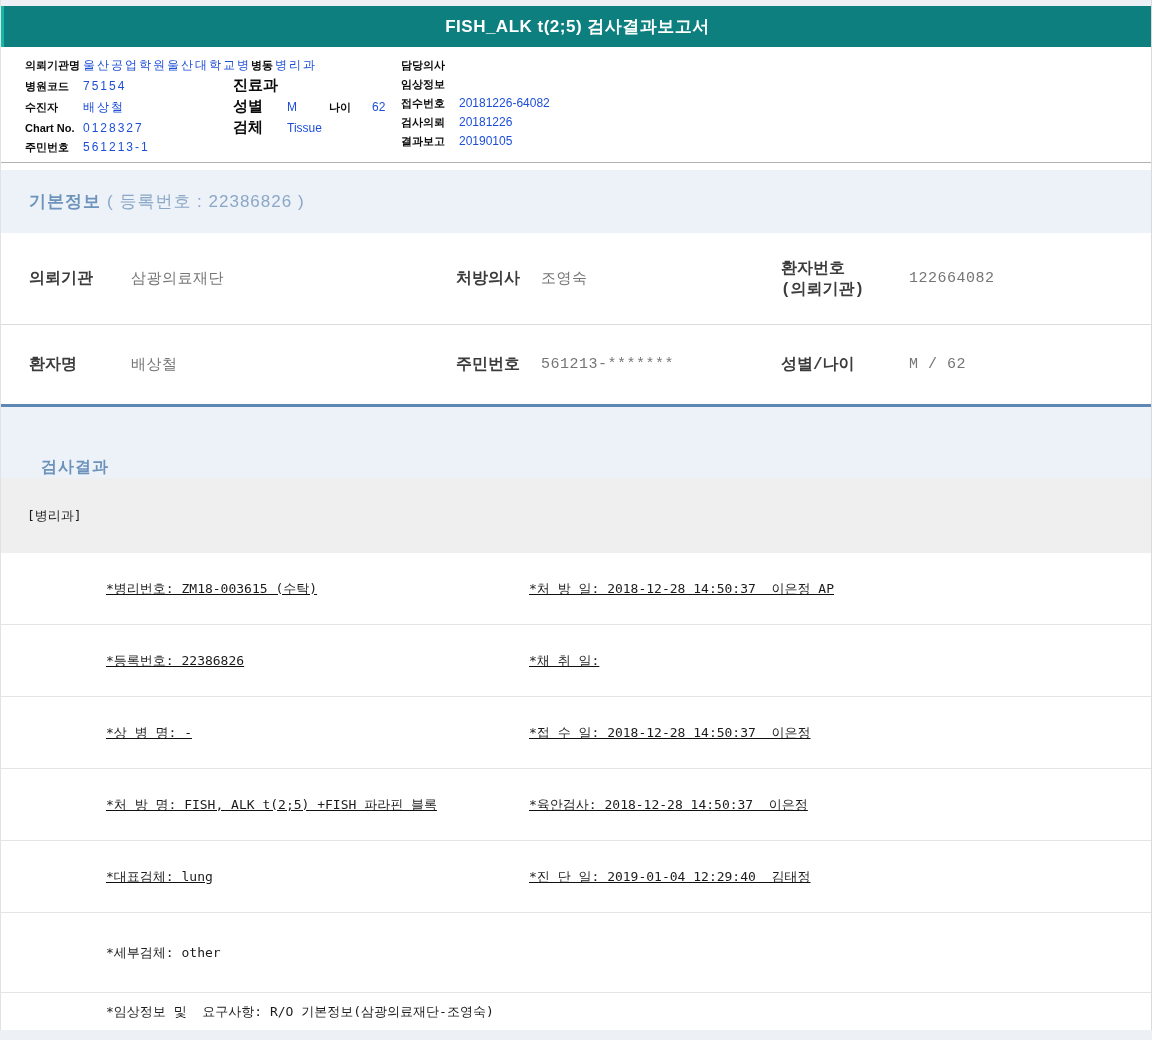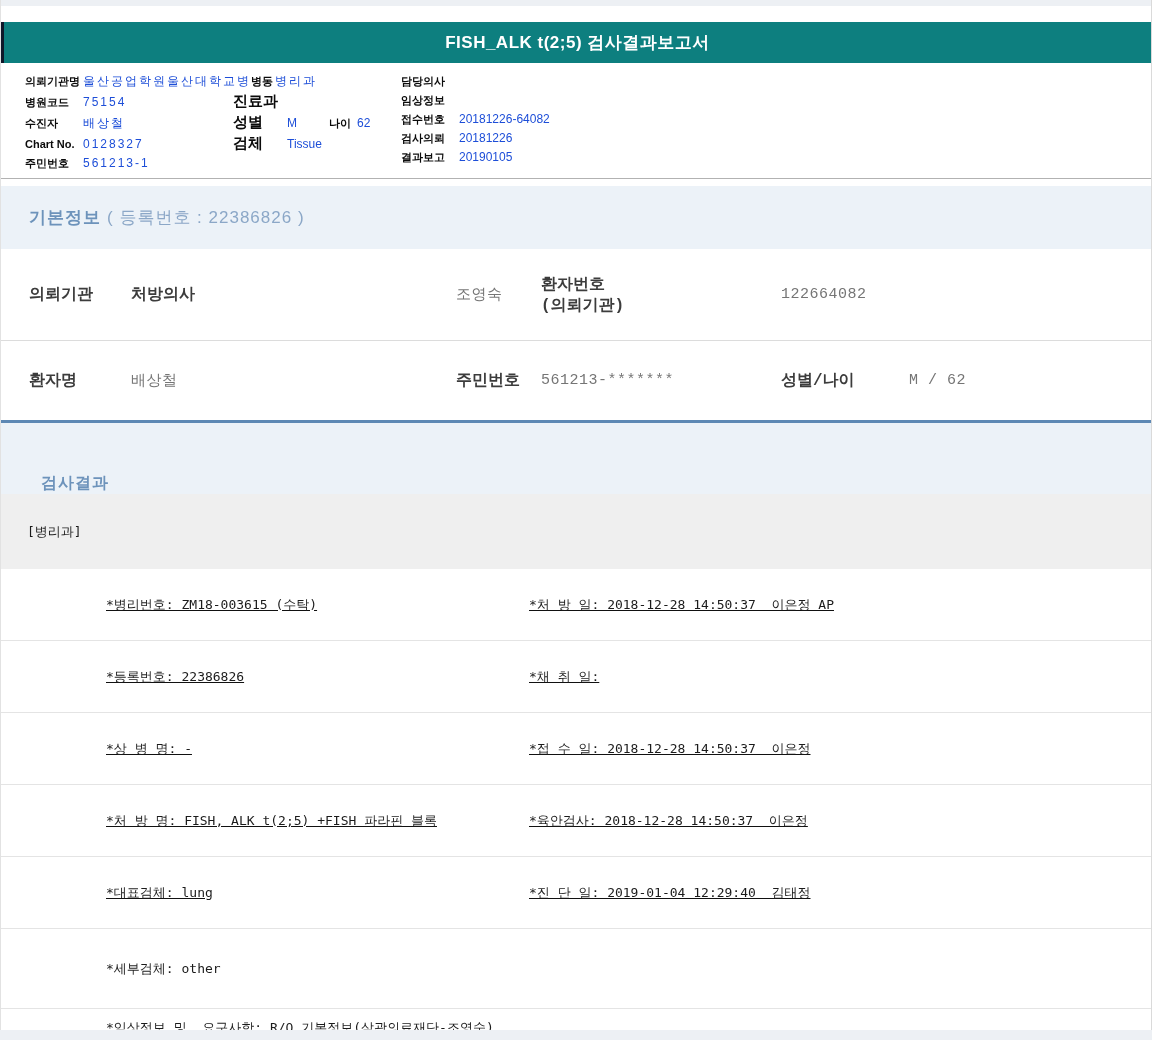--- a/index.html
+++ b/index.html
@@ -19,40 +19,40 @@
   }
   .page{
     width:1152px;height:1030px;background:#fff;
     border-left:1px solid #e2e2e2;border-right:1px solid #dadada;
     overflow:hidden;
   }
   .topstrip{height:6px;background:var(--page-bg);}
   
   .title-bar{
     height:41px;background:var(--teal);
-    border-left:3px solid #0f172a;
-    display:flex;align-items:center;justify-content:center;margin-top:16px;
+    border-left:3px solid #14b8a6;
+    display:flex;align-items:center;justify-content:center;
   }
   .title-bar span{color:#fff;font-weight:bold;font-size:17px;letter-spacing:.5px;}
   
   .hdr-info{
     position:relative;height:116px;background:#fff;
     border-bottom:1px solid #b2b2b2;
     padding:9px 0 0 24px;font-size:12px;
   }
   .hrow{line-height:19px;white-space:nowrap;}
   .hlabel{display:inline-block;width:58px;font-weight:bold;font-size:11px;color:#0b0b0b;}
   .hlabel2{display:inline-block;width:54px;font-weight:bold;font-size:15px;color:#0b0b0b;}
   .hinline{font-weight:bold;font-size:11px;color:#0b0b0b;}
   .hval{font-size:12px;color:#1d4ed8;}
   .ls{letter-spacing:2px;}
   .fix150{display:inline-block;width:150px;letter-spacing:2px;}
   .fix42{display:inline-block;width:42px;letter-spacing:2px;}
   .gap12{margin-left:2px;}
-  .gap6{margin-left:6px;}
+  .gap6{margin-left:21px;}
   .hdr-right{position:absolute;left:400px;top:9px;}
   .hdr-right .hlabel{width:58px;font-family:Liberation Serif, serif;}
   
   .gapline{height:7px;background:#fff;}
   .basic-bar{
     height:63px;background:var(--section-bg);
     display:flex;align-items:center;padding-left:28px;
     font-size:17px;letter-spacing:1px;
   }
   .basic-bar .t1{color:var(--section-title);font-weight:bold;}
@@ -143,20 +143,21 @@
   <div class="gapline"></div>
 
   <div class="basic-bar">
     <span class="t1">기본정보</span>
     <span class="t2">( 등록번호 : 22386826 )</span>
   </div>
 
   <div class="info-table">
     <div class="info-row r1">
       <span class="ilabel">의뢰기관</span>
+      <span class="ival">삼광의료재단</span>
       <span class="ilabel">처방의사</span>
       <span class="ival">조영숙</span>
       <span class="ilabel">
           <span class="sub">환자번호</span>
           <span class="sub">(의뢰기관)</span>
         </span>
       <span class="ival">122664082</span>
     </div>
     <div class="info-row r2">
       <span class="ilabel">환자명</span>

